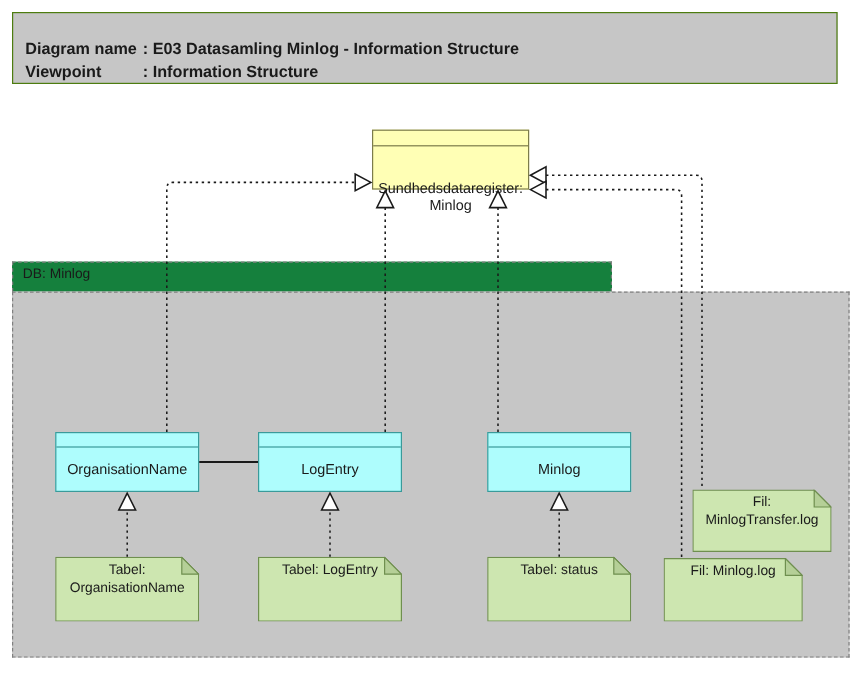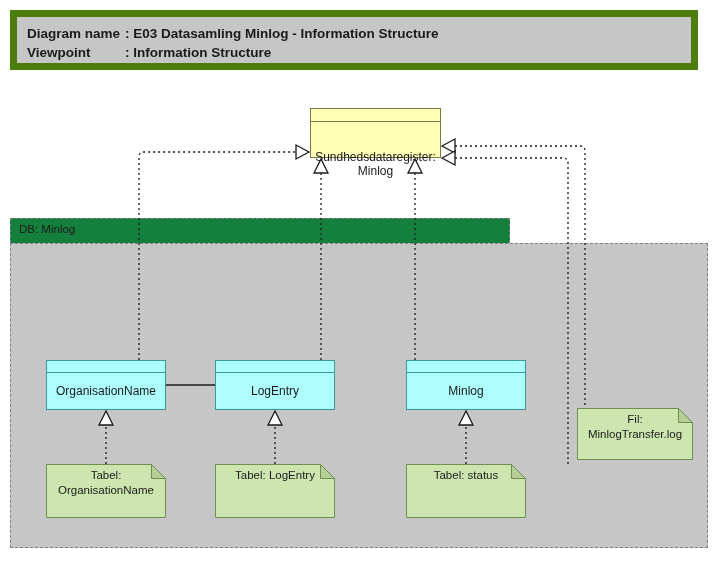--- a/index.html
+++ b/index.html
@@ -6,22 +6,22 @@
   body{
     width:717px;height:561px;background:#ffffff;
     font-family:"Liberation Sans", sans-serif;
     overflow:hidden;position:relative;
   }
   #canvas{position:absolute;left:0;top:0;width:717px;height:561px;}
 
   
   .title-block{
     position:absolute;left:10px;top:10px;width:688px;height:60px;
-    background:#c6c6c6;border:7px solid #4d7c0f;box-sizing:border-box;
-    padding:7px 0 0 10px;
+    background:#c6c6c6;border:1px solid #4d7c0f;box-sizing:border-box;
+    padding:20px 0 0 10px;
   }
   .title-row{font-size:13.5px;font-weight:bold;color:#1a1a1a;line-height:19px;white-space:pre;}
   .title-row .lbl{display:inline-block;width:98px;}
 
   
   .group{position:absolute;left:10px;top:218px;width:698px;height:330px;}
   .group-tab{
     position:absolute;left:0;top:0;width:500px;height:25px;
     background:#15803d;box-sizing:border-box;
     border-left:1px dashed #808080;border-top:1px dashed #808080;border-right:1px dashed #808080;
@@ -130,20 +130,27 @@
   </div>
 
   <div class="node-art" style="left:577px;top:408px;width:116px;height:52px;">
     <svg width="116" height="52">
       <path d="M0.5,0.5 H101.5 L115.5,14.5 V51.5 H0.5 Z" fill="#cde6b0" stroke="#6f8f4f" stroke-width="1"></path>
       <path d="M101.5,0.5 V14.5 H115.5 Z" fill="#b5cf97" stroke="#6f8f4f" stroke-width="1"></path>
     </svg>
     <div class="lbl">Fil: MinlogTransfer.log</div>
   </div>
 
+  <div class="node-art" style="left:553px;top:465px;width:116px;height:53px;">
+    <svg width="116" height="53">
+      <path d="M0.5,0.5 H101.5 L115.5,14.5 V52.5 H0.5 Z" fill="#cde6b0" stroke="#6f8f4f" stroke-width="1"></path>
+      <path d="M101.5,0.5 V14.5 H115.5 Z" fill="#b5cf97" stroke="#6f8f4f" stroke-width="1"></path>
+    </svg>
+    <div class="lbl">Fil: Minlog.log</div>
+  </div>
 
   <svg id="wires">
     <g fill="none" stroke="#1a1a1a" stroke-width="1.3">
 
       <path stroke-dasharray="2,3" d="M139,360 L139,157 Q139,152 144,152 L297,152"></path>
 
       <path stroke-dasharray="2,3" d="M321,360 L321,172"></path>
 
       <path stroke-dasharray="2,3" d="M415,360 L415,172"></path>
 

